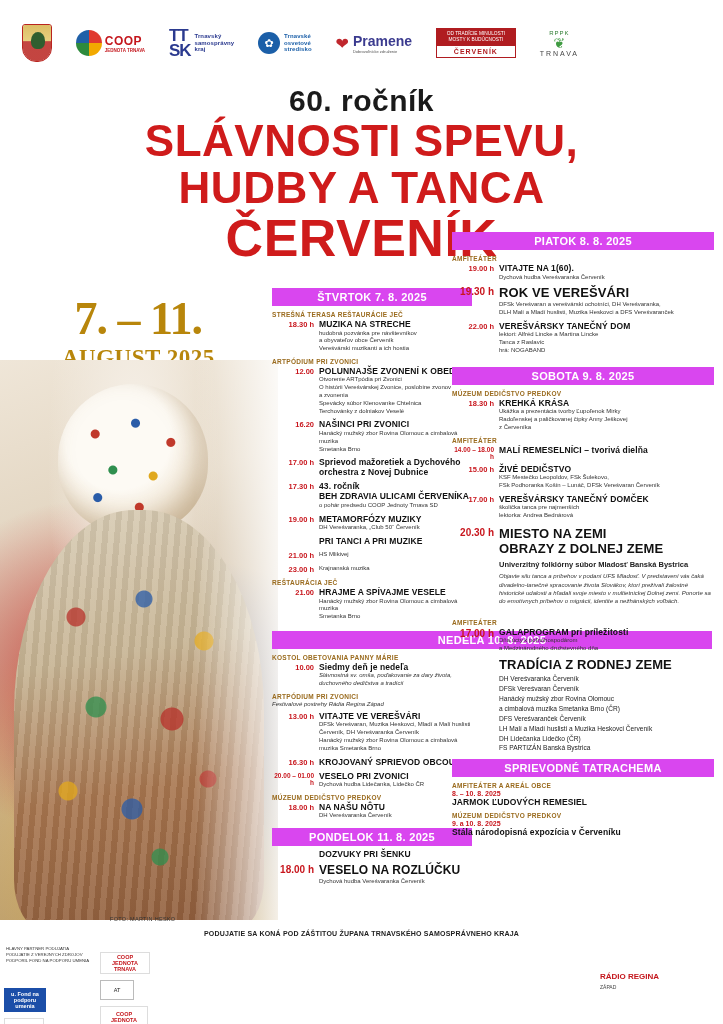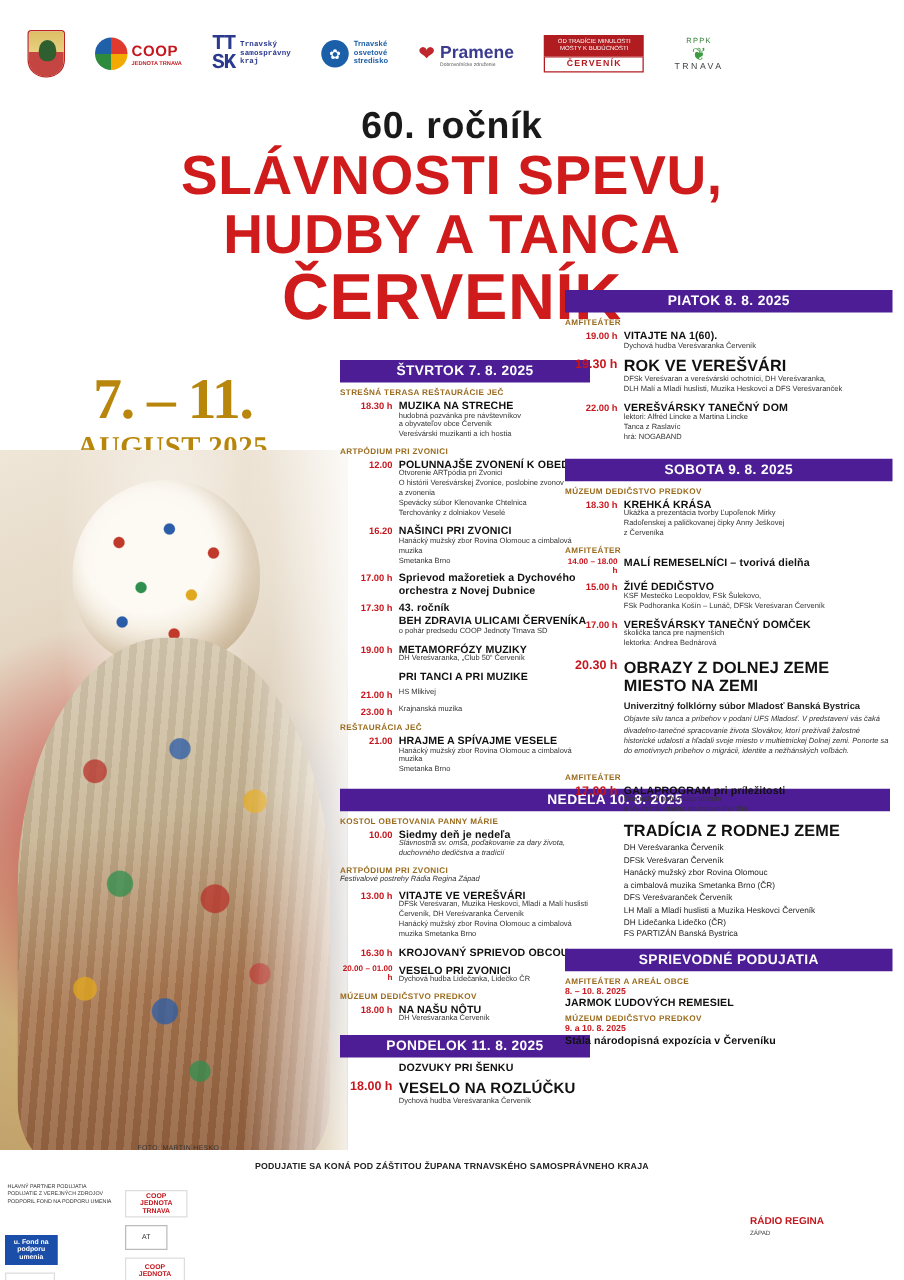--- a/index.html
+++ b/index.html
@@ -29,21 +29,21 @@
            background:linear-gradient(180deg,#d6b24a 0%,#e3c869 45%,#b9241f 46%,#b9241f 100%); opacity:.85; }
   .crest:after { content:""; position:absolute; left:8px; top:7px; width:14px; height:17px;
            background:#2f5e2f; border-radius:50% 50% 40% 40%; }
 
   .coop { display:flex; align-items:center; gap:3px; }
   .coop .mark { width:26px; height:26px; border-radius:50%;
                 background:conic-gradient(#e03a2f 0 25%,#f2a900 0 50%,#2e8b3d 0 75%,#2060a8 0 100%); }
   .coop .word { color:#c4161c; font-weight:bold; font-size:12px; letter-spacing:.5px; }
   .coop .sub { color:#c4161c; font-size:4.5px; font-weight:bold; }
 
-  .ttsk { display:flex; align-items:center; gap:4px;font-family:Liberation Mono, monospace; }
+  .ttsk { display:flex; align-items:center; gap:4px; }
   .ttsk .mono { font-weight:bold; font-size:17px; color:#2b3a8f; letter-spacing:-1px; line-height:.9; }
   .ttsk .mono span { display:block; }
   .ttsk .txt { color:#2b3a8f; font-weight:bold; }
 
   .tos { display:flex; align-items:center; gap:4px; }
   .tos .circ { width:22px; height:22px; border-radius:50%; background:#1b5fa8;
                display:flex; align-items:center; justify-content:center; color:#fff; font-size:11px; }
   .tos .txt { color:#1b5fa8; font-weight:bold; }
 
   .pramene { display:flex; align-items:center; gap:4px; }
@@ -112,21 +112,21 @@
       radial-gradient(circle at 84% 68%, #b8312a 0 8px, transparent 9px),
       radial-gradient(circle at 60% 94%, #2f8f4e 0 8px, transparent 9px);
     opacity:.75; filter:blur(.4px); }
   .photo .fade { position:absolute; inset:0; background:linear-gradient(90deg, rgba(255,255,255,0) 70%, rgba(255,255,255,.85) 100%); }
   .photo-credit { position:absolute; left:110px; top:916px; font-size:5.5px; color:#333; letter-spacing:.3px; }
 
   
   .col-left { position:absolute; left:272px; top:288px; width:200px; }
   .col-right { position:absolute; left:452px; top:232px; width:262px; }
 
-  .daybar { background:#4c1d95; color:#fff; font-weight:bold; font-size:11px;
+  .daybar { background:#d946ef; color:#fff; font-weight:bold; font-size:11px;
             text-align:center; padding:3px 6px; letter-spacing:.3px; margin-bottom:3px; }
   .venue { color:#9a6b1e; font-size:6.5px; font-weight:bold; letter-spacing:.3px; margin:5px 0 1px; text-transform:uppercase; }
   .item { display:flex; gap:5px; margin-bottom:4px; }
   .time { color:#c8161d; font-weight:bold; font-size:7.5px; min-width:42px; text-align:right; padding-top:1px; flex:0 0 42px; }
   .time.big { font-size:10px; }
   .body { flex:1; }
   .hl { font-weight:bold; font-size:8.5px; color:#111; letter-spacing:.1px; line-height:1.18; }
   .hl.big { font-size:12px; }
   .hl.bigger { font-size:13px; }
   .desc { font-size:6px; color:#333; line-height:1.3; margin-top:.5px; }
@@ -511,22 +511,22 @@
           <div class="desc">
             <div>školička  tanca pre najmenších</div>
             <div>lektorkaː Andrea Bednárová</div>
           </div>
         </div>
       </div>
 
       <div class="item" style="margin-top:6px">
         <div class="time big">20.30 h</div>
         <div class="body">
+          <div class="hl bigger">MIESTO NA ZEMI</div>
           <div class="hl bigger">OBRAZY Z DOLNEJ ZEME</div>
-          <div class="hl bigger">MIESTO NA ZEMI</div>
         </div>
       </div>
 
       <div class="subtitle-c">Univerzitný folklórny súbor Mladosť Banská Bystrica</div>
       <div class="note" style="font-style:italic">Objavte silu tanca a príbehov v podaní UFS Mladosť. V predstavení vás čaká divadelno-tanečné spracovanie života Slovákov, ktorí prežívali žalostné historické udalosti a hľadali svoje miesto v multietnickej Dolnej zemi. Ponorte sa do emotívnych príbehov o migrácii, identite a nežhánských voľbách.</div>
     </div>
 
     <div style="margin-top:14px">
       <div class="venue">AMFITEÁTER</div>
       <div class="item">
@@ -546,21 +546,21 @@
             <div>DFS Vereśvaranček Červeník</div>
             <div>LH Malí a Mladí huslisti a Muzika Heskovci Červeník</div>
             <div>DH Lidečanka Lidečko (ČR)</div>
             <div>FS PARTIZÁN Banská Bystrica</div>
           </div>
         </div>
       </div>
     </div>
 
     <div style="margin-top:6px">
-      <div class="daybar">SPRIEVODNÉ PODUJATIA</div>
+      <div class="daybar">SPRIEVODNÉ TATRACHEMA</div>
       <div class="venue">AMFITEÁTER a areál obce</div>
       <div style="font-size:7px;color:#c8161d;font-weight:bold">8. – 10. 8. 2025</div>
       <div class="hl">JARMOK ĽUDOVÝCH REMESIEL</div>
       <div class="venue">MÚZEUM DEDIČSTVO PREDKOV</div>
       <div style="font-size:7px;color:#c8161d;font-weight:bold">9. a 10. 8. 2025</div>
       <div class="hl">Stála národopisná expozícia v Červeníku</div>
     </div>
   </div>
 
   <div class="bottombar">PODUJATIE SA KONÁ POD ZÁŠTITOU ŽUPANA TRNAVSKÉHO SAMOSPRÁVNEHO KRAJA</div>

